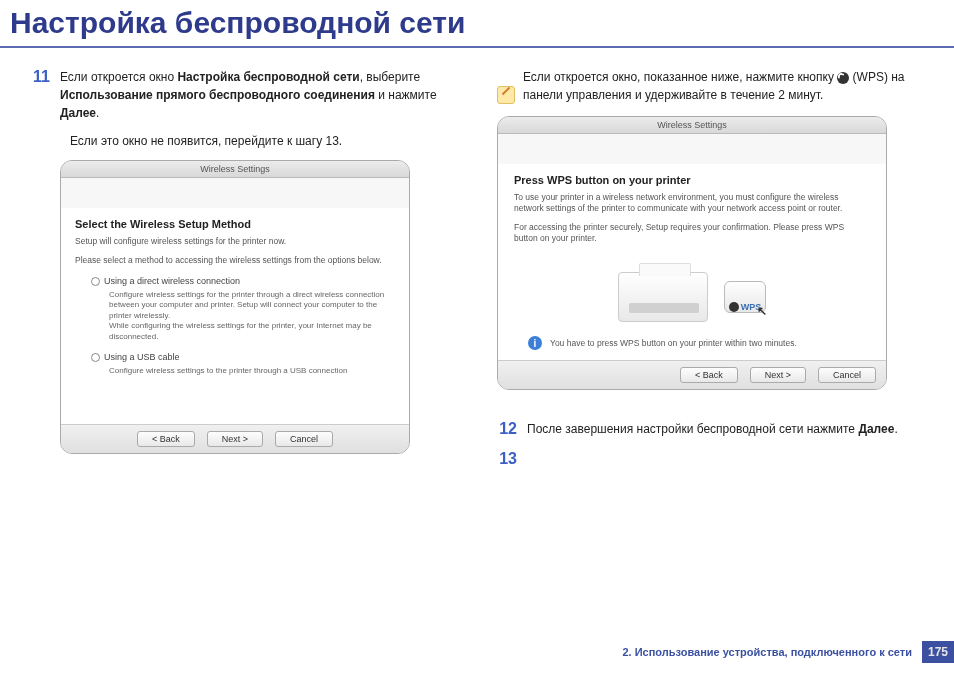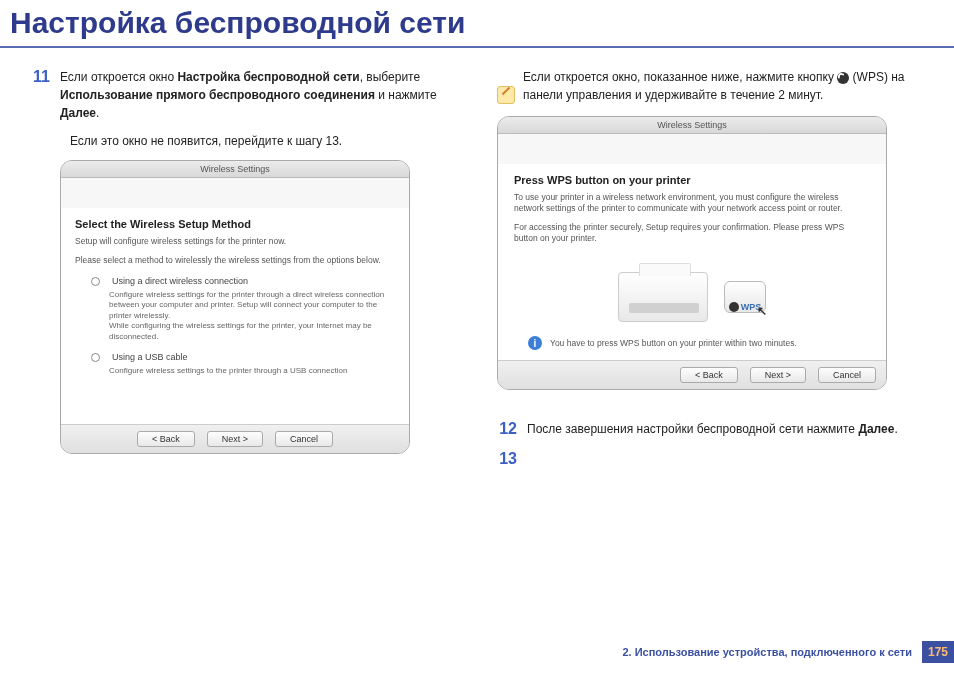--- a/index.html
+++ b/index.html
@@ -10,21 +10,21 @@
   .step { display: flex; gap: 10px; margin-bottom: 12px; }
   .step-num { font-size: 16px; font-weight: bold; color: #3b5fc4; min-width: 20px; text-align: right; }
   .step-text { font-size: 12px; line-height: 1.5; color: #222; }
   .step-text b { font-weight: bold; }
   .followup { font-size: 12px; margin-left: 40px; margin-bottom: 12px; color: #222; }
   .screenshot { border: 1px solid #aaa; margin-left: 30px; background: #f7f7f7; width: 350px; border-radius: 12px; overflow: hidden; }
   .ss-titlebar { background: linear-gradient(#ececec,#d8d8d8); font-size: 9px; text-align: center; padding: 3px 0; border-bottom: 1px solid #bbb; color: #555; }
   .ss-body { background: #fff; padding: 10px 14px; margin-top: 30px; }
   .ss-h { font-weight: bold; font-size: 11px; margin-bottom: 6px; color: #222; }
   .ss-sub { font-size: 8.5px; color: #555; margin-bottom: 8px; line-height: 1.3; }
-  .ss-opt { margin: 10px 0 4px 16px; font-size: 9px; color: #444; display: flex; align-items: center; gap: 12px; }
+  .ss-opt { margin: 10px 0 4px 16px; font-size: 9px; color: #444; display: flex; align-items: center; gap: 4px; }
   .ss-radio { width: 9px; height: 9px; border: 1px solid #888; border-radius: 50%; display: inline-block; background: #fff; }
   .ss-opt-desc { font-size: 8px; color: #666; margin-left: 34px; margin-bottom: 8px; line-height: 1.3; }
   .ss-buttons { background: linear-gradient(#f0f0f0,#e0e0e0); padding: 6px 10px; display: flex; justify-content: center; gap: 12px; border-top: 1px solid #ccc; }
   .ss-buttons.right { justify-content: flex-end; }
   .ss-btn { font-size: 9px; padding: 2px 14px; border: 1px solid #aaa; border-radius: 3px; background: linear-gradient(#fdfdfd,#e8e8e8); color: #333; }
   .note-row { display: flex; align-items: flex-end; gap: 8px; margin-bottom: 12px; }
   .note-icon { width: 18px; height: 18px; background: #ffe9a8; border: 1px solid #e0c060; border-radius: 3px; position: relative; flex-shrink: 0; }
   .note-icon::after { content: ""; position: absolute; width: 10px; height: 2px; background: #d08030; top: 3px; left: 3px; transform: rotate(-45deg); }
   .note-text { font-size: 12px; line-height: 1.5; color: #222; }
   .wps-inline { display: inline-flex; vertical-align: middle; align-items: center; gap: 1px; }
@@ -35,21 +35,21 @@
   .printer::before { content: ""; position: absolute; top: -10px; left: 20px; width: 50px; height: 12px; background: #fafafa; border: 1px solid #ddd; border-bottom: none; border-radius: 2px 2px 0 0; }
   .printer::after { content: ""; position: absolute; bottom: 8px; left: 10px; width: 70px; height: 10px; background: #d0d0d0; border-radius: 2px; }
   .wps-badge { width: 42px; height: 32px; background: linear-gradient(#fff,#e8e8e8); border: 1px solid #bbb; border-radius: 6px; display: flex; align-items: flex-end; justify-content: center; gap: 2px; font-size: 9px; font-weight: bold; color: #3b6fb0; position: relative; }
   .wps-badge .mini-dot { width: 10px; height: 10px; border-radius: 50%; background: #333; }
   .cursor { position: absolute; bottom: -6px; right: -2px; font-size: 12px; color: #333; }
   .info-row { display: flex; gap: 8px; align-items: center; padding: 0 0 10px 14px; }
   .info-icon { width: 14px; height: 14px; border-radius: 50%; background: #3b7fd8; color: #fff; font-size: 10px; font-weight: bold; display: flex; align-items: center; justify-content: center; }
   .info-text { font-size: 8.5px; color: #555; }
   .footer { position: absolute; bottom: 12px; right: 0; display: flex; align-items: center; gap: 0; }
   .footer-text { font-size: 11px; font-weight: bold; color: #3b50a0; padding-right: 10px; }
-  .page-num { background: #3b50a0; color: #fdba74; font-size: 12px; font-weight: bold; padding: 4px 6px; }
+  .page-num { background: #3b50a0; color: #e5e5e5; font-size: 12px; font-weight: bold; padding: 4px 6px; }
   .ss2 { width: 390px; margin-left: 0; }
   .ss-body2 { padding: 10px 16px 0 16px; }
 </style>
 </head>
 <body>
 
 <div class="page-title">Настройка беспроводной сети</div>
 
 <div class="columns">
 
@@ -60,21 +60,21 @@
         <span>Если откроется окно </span><b>Настройка беспроводной сети</b><span>, выберите </span><b>Использование прямого беспроводного соединения</b><span> и нажмите </span><b>Далее</b><span>.</span>
       </div>
     </div>
     <div class="followup">Если это окно не появится, перейдите к шагу 13.</div>
 
     <div class="screenshot">
       <div class="ss-titlebar">Wireless Settings</div>
       <div class="ss-body">
         <div class="ss-h">Select the Wireless Setup Method</div>
         <div class="ss-sub">Setup will configure wireless settings for the printer now.</div>
-        <div class="ss-sub">Please select a method to wirelessly the wireless settings from the options below.</div>
+        <div class="ss-sub">Please select a method to accessing the wireless settings from the options below.</div>
         <div class="ss-opt">
           <span class="ss-radio"></span>
           <span>Using a direct wireless connection</span>
         </div>
         <div class="ss-opt-desc" style="white-space: pre-line;">Configure wireless settings for the printer through a direct wireless connection between your computer and printer. Setup will connect your computer to the printer wirelessly.
 While configuring the wireless settings for the printer, your Internet may be disconnected.</div>
         <div class="ss-opt">
           <span class="ss-radio"></span>
           <span>Using a USB cable</span>
         </div>

